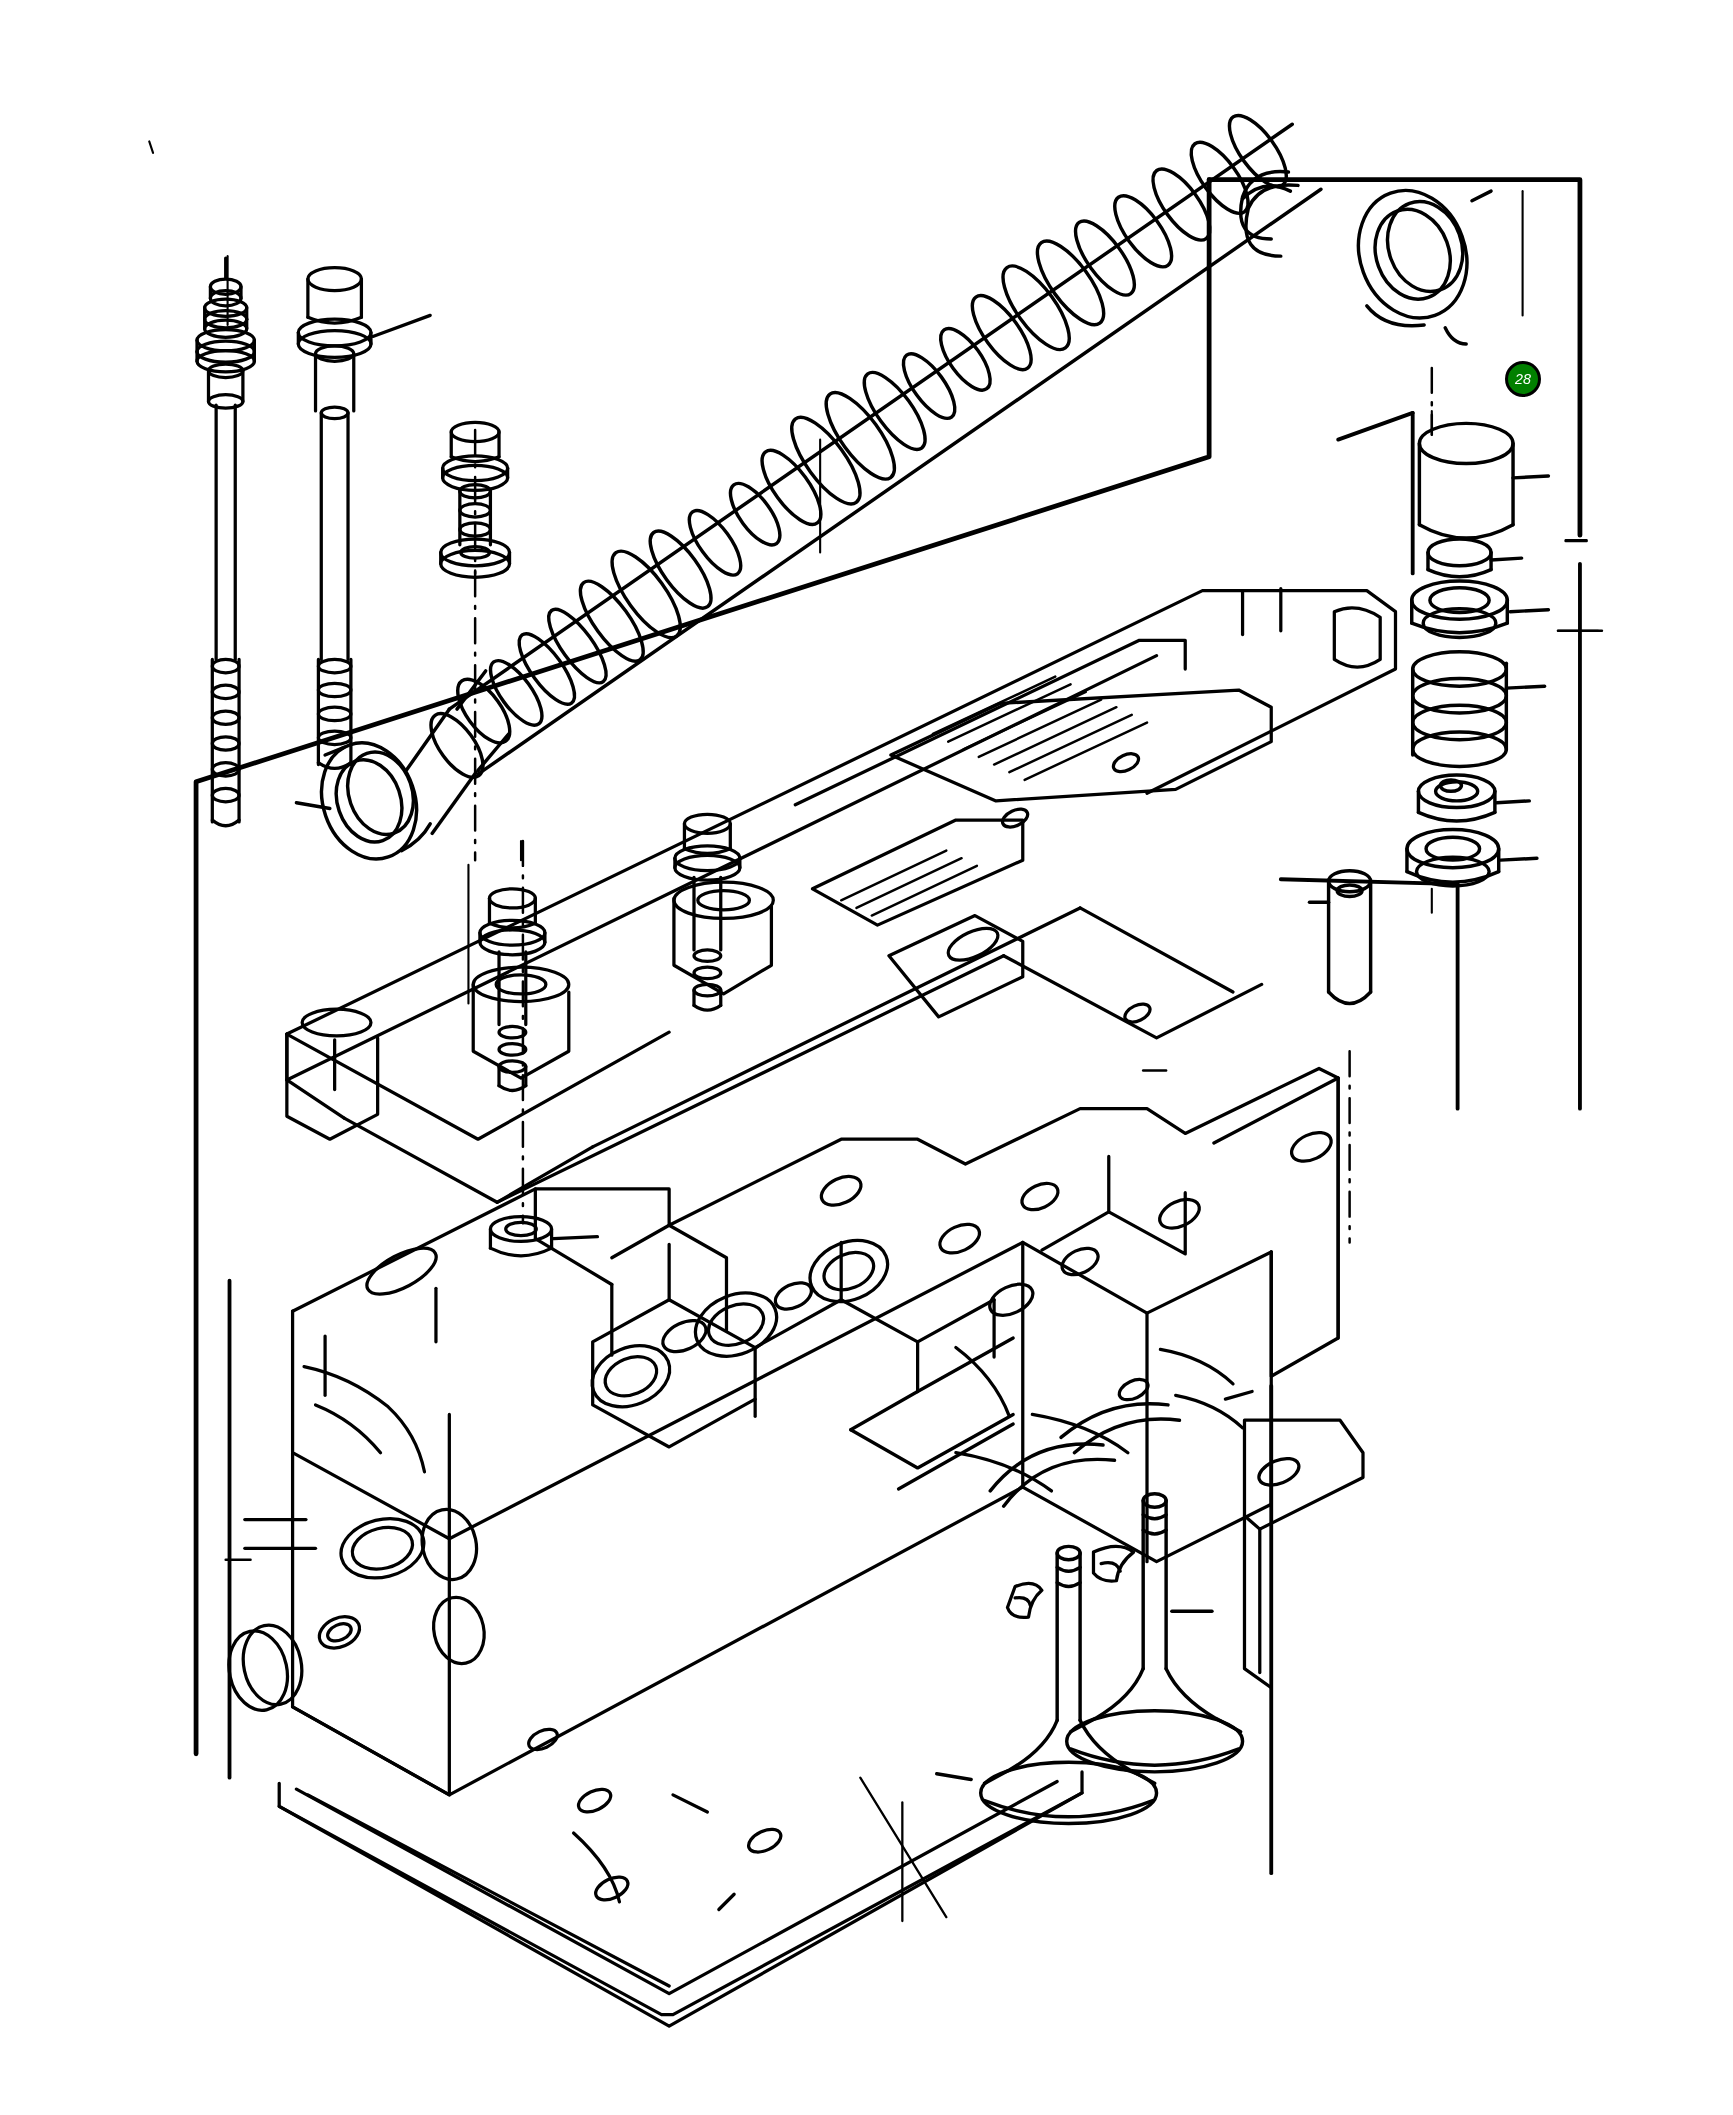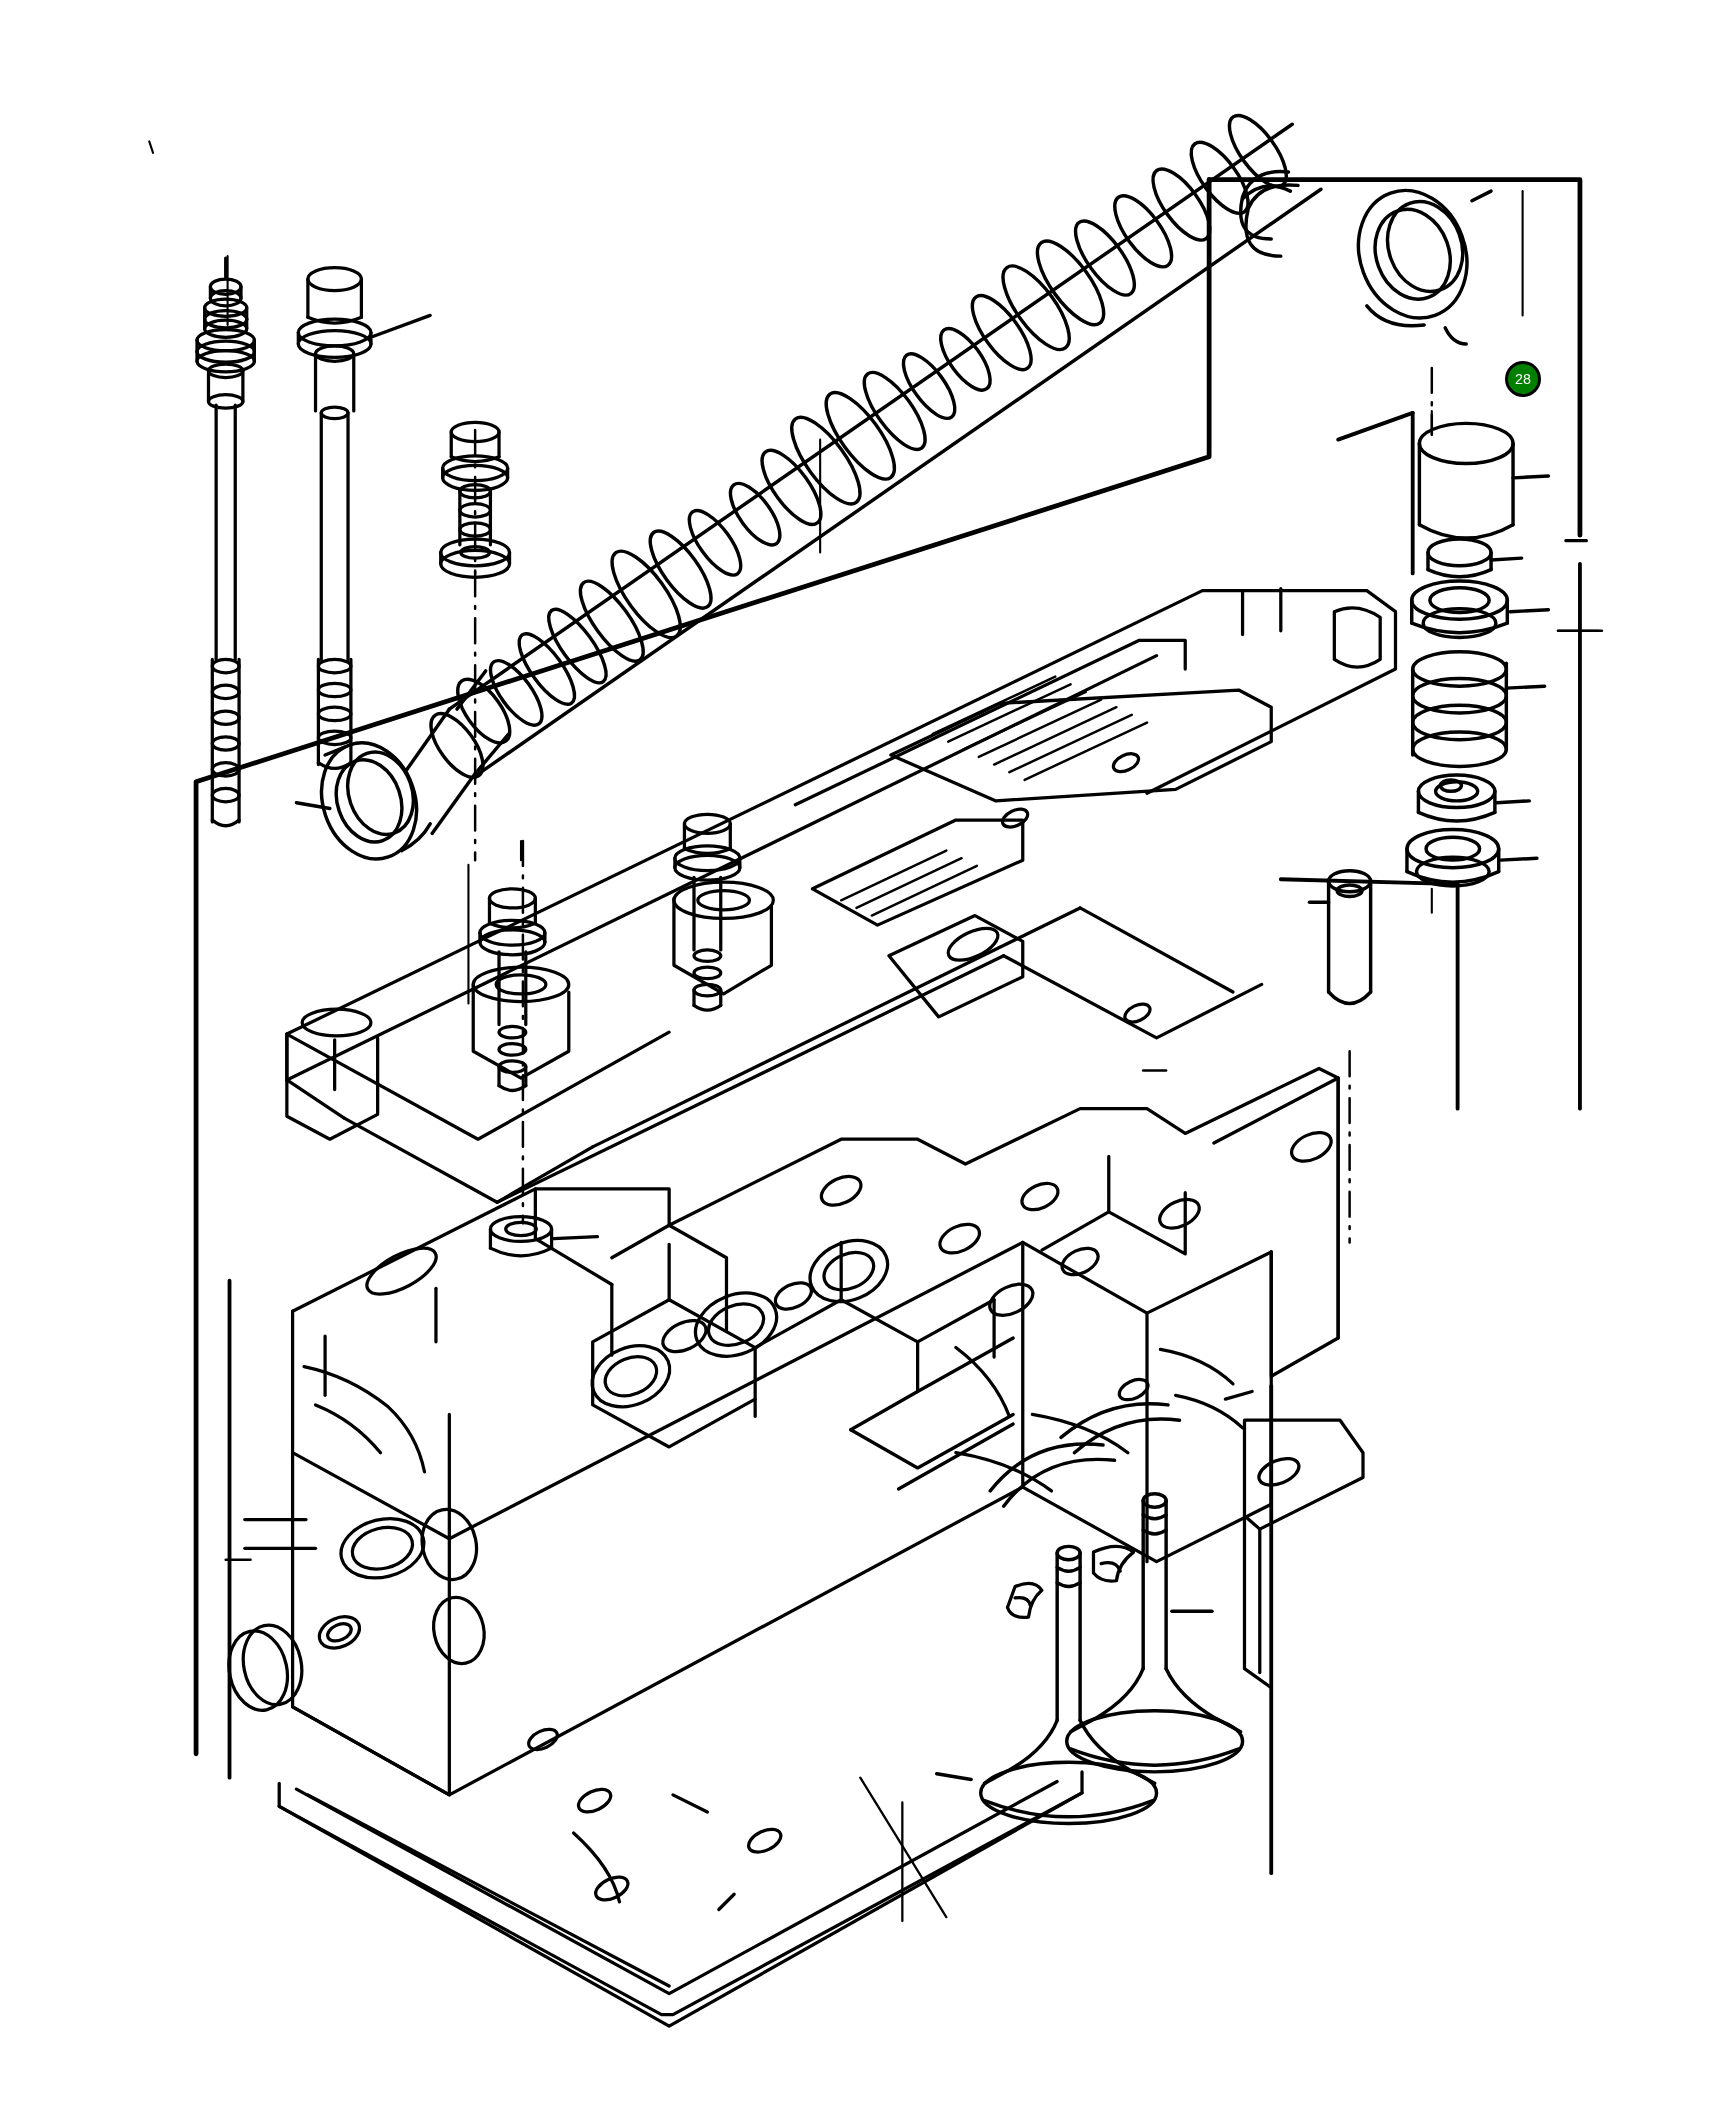--- a/index.html
+++ b/index.html
@@ -545,19 +545,19 @@
         <path d="M1638,566 L1660,566"></path>
         <path d="M1630,660 L1676,660"></path>
         <path d="M1196,1120 L1220,1120"></path>
         <path d="M236,1632 L262,1632"></path>
       </g>
 
     </g>
   </svg>
 
   <div class="badge-wrap">
-    <div class="badge" id="callout-28" style="left: 1505px; top: 361px; width: 36px; height: 36px; background: rgb(1, 128, 0); border: 3.8px solid rgb(0, 0, 0); color: rgb(255, 255, 255); font-size: 14.3px;">
+    <div class="badge" id="callout-28" style="left: 1505px; top: 361px; width: 36px; height: 36px; background: rgb(1, 128, 0); border: 3.8px solid rgb(0, 0, 0); color: rgb(255, 255, 255); font-size: 14.3px; font-style: italic;">
       <span>28</span>
     </div>
   </div>
 
 </div>
 
 
 </body></html>

